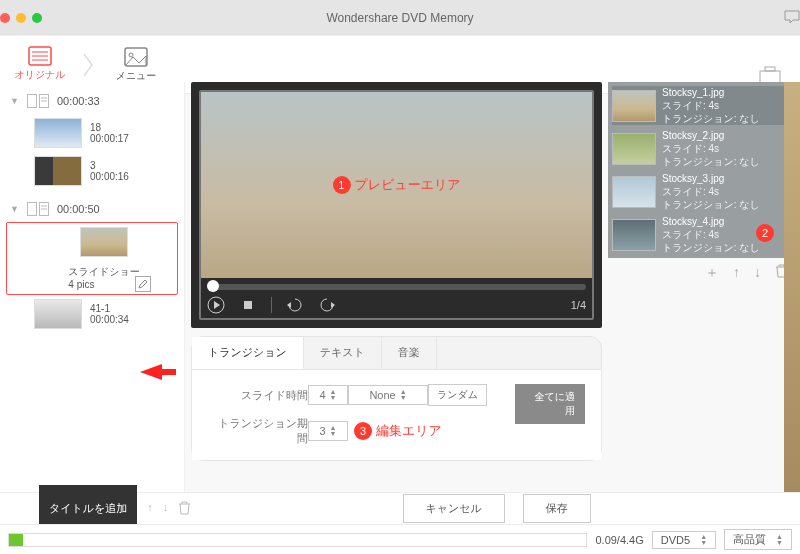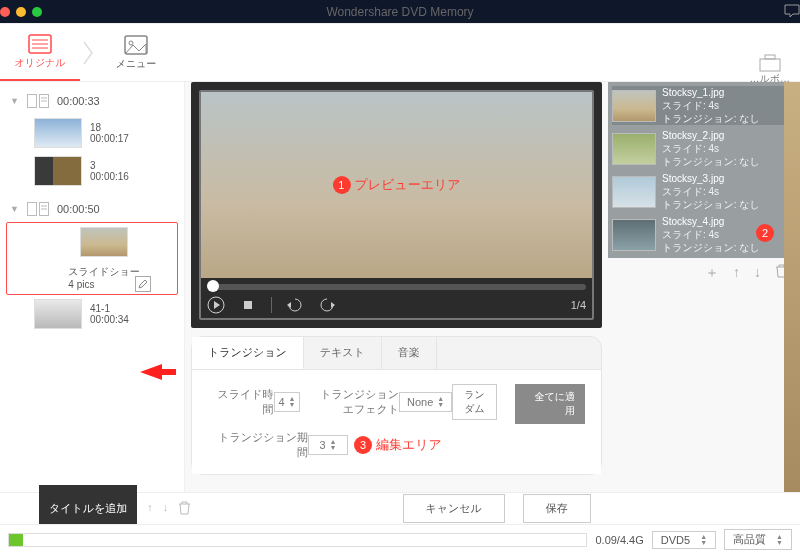--- a/index.html
+++ b/index.html
@@ -1,17 +1,17 @@
 <!DOCTYPE html>
 <html><head>
 <meta charset="utf-8">
 <style>
 * { box-sizing: border-box; margin: 0; padding: 0; font-family: -apple-system, "Helvetica Neue", Arial, sans-serif; }
 body { width: 800px; height: 554px; background: #f8f8f8; overflow: hidden; position: relative; font-size: 11px; color: #555; }
-.titlebar { height: 24px; display: flex; align-items: center; padding: 0 0; background: #0f172a; border-bottom: 1px solid #eee; position: relative; }
+.titlebar { height: 36px; display: flex; align-items: center; padding: 0 0; background: #e5e5e5; border-bottom: 1px solid #eee; position: relative; }
 .traffic { display: flex; gap: 6px; }
 .dot { width: 10px; height: 10px; border-radius: 50%; }
 .dot.red { background: #ff5f57; }
 .dot.yel { background: #febc2e; }
 .dot.grn { background: #28c840; }
 .win-title { position: absolute; left: 50%; transform: translateX(-50%); font-size: 12px; color: #666; }
 .feedback-ico { margin-left: auto; color: #999; }
 
 .top-tabs { display: flex; align-items: center; height: 58px; background: #fff; border-bottom: 1px solid #eee; position: relative;}
 .tab { display:flex; flex-direction:column; align-items:center; justify-content:center; width:80px; height:100%; gap: 2px;}
@@ -254,21 +254,20 @@
         <div class="ed-tab">音楽</div>
       </div>
       <div class="ed-body">
         <div class="ed-left">
           <div class="ed-row">
             <label>スライド時間</label>
             <div class="spin">
                 <span>4</span>
                 <span class="stepper-glyph">▲<br>▼</span>
               </div>
-            <label style="width:auto; margin-left:10px;">トランジションエフェクト</label>
             <div class="sel-box">
                 <span>None</span>
                 <span class="stepper-glyph">▲<br>▼</span>
               </div>
             <button class="btn-s">ランダム</button>
           </div>
           <div class="ed-row">
             <label>トランジション期間</label>
             <div class="spin">
                 <span>3</span>

